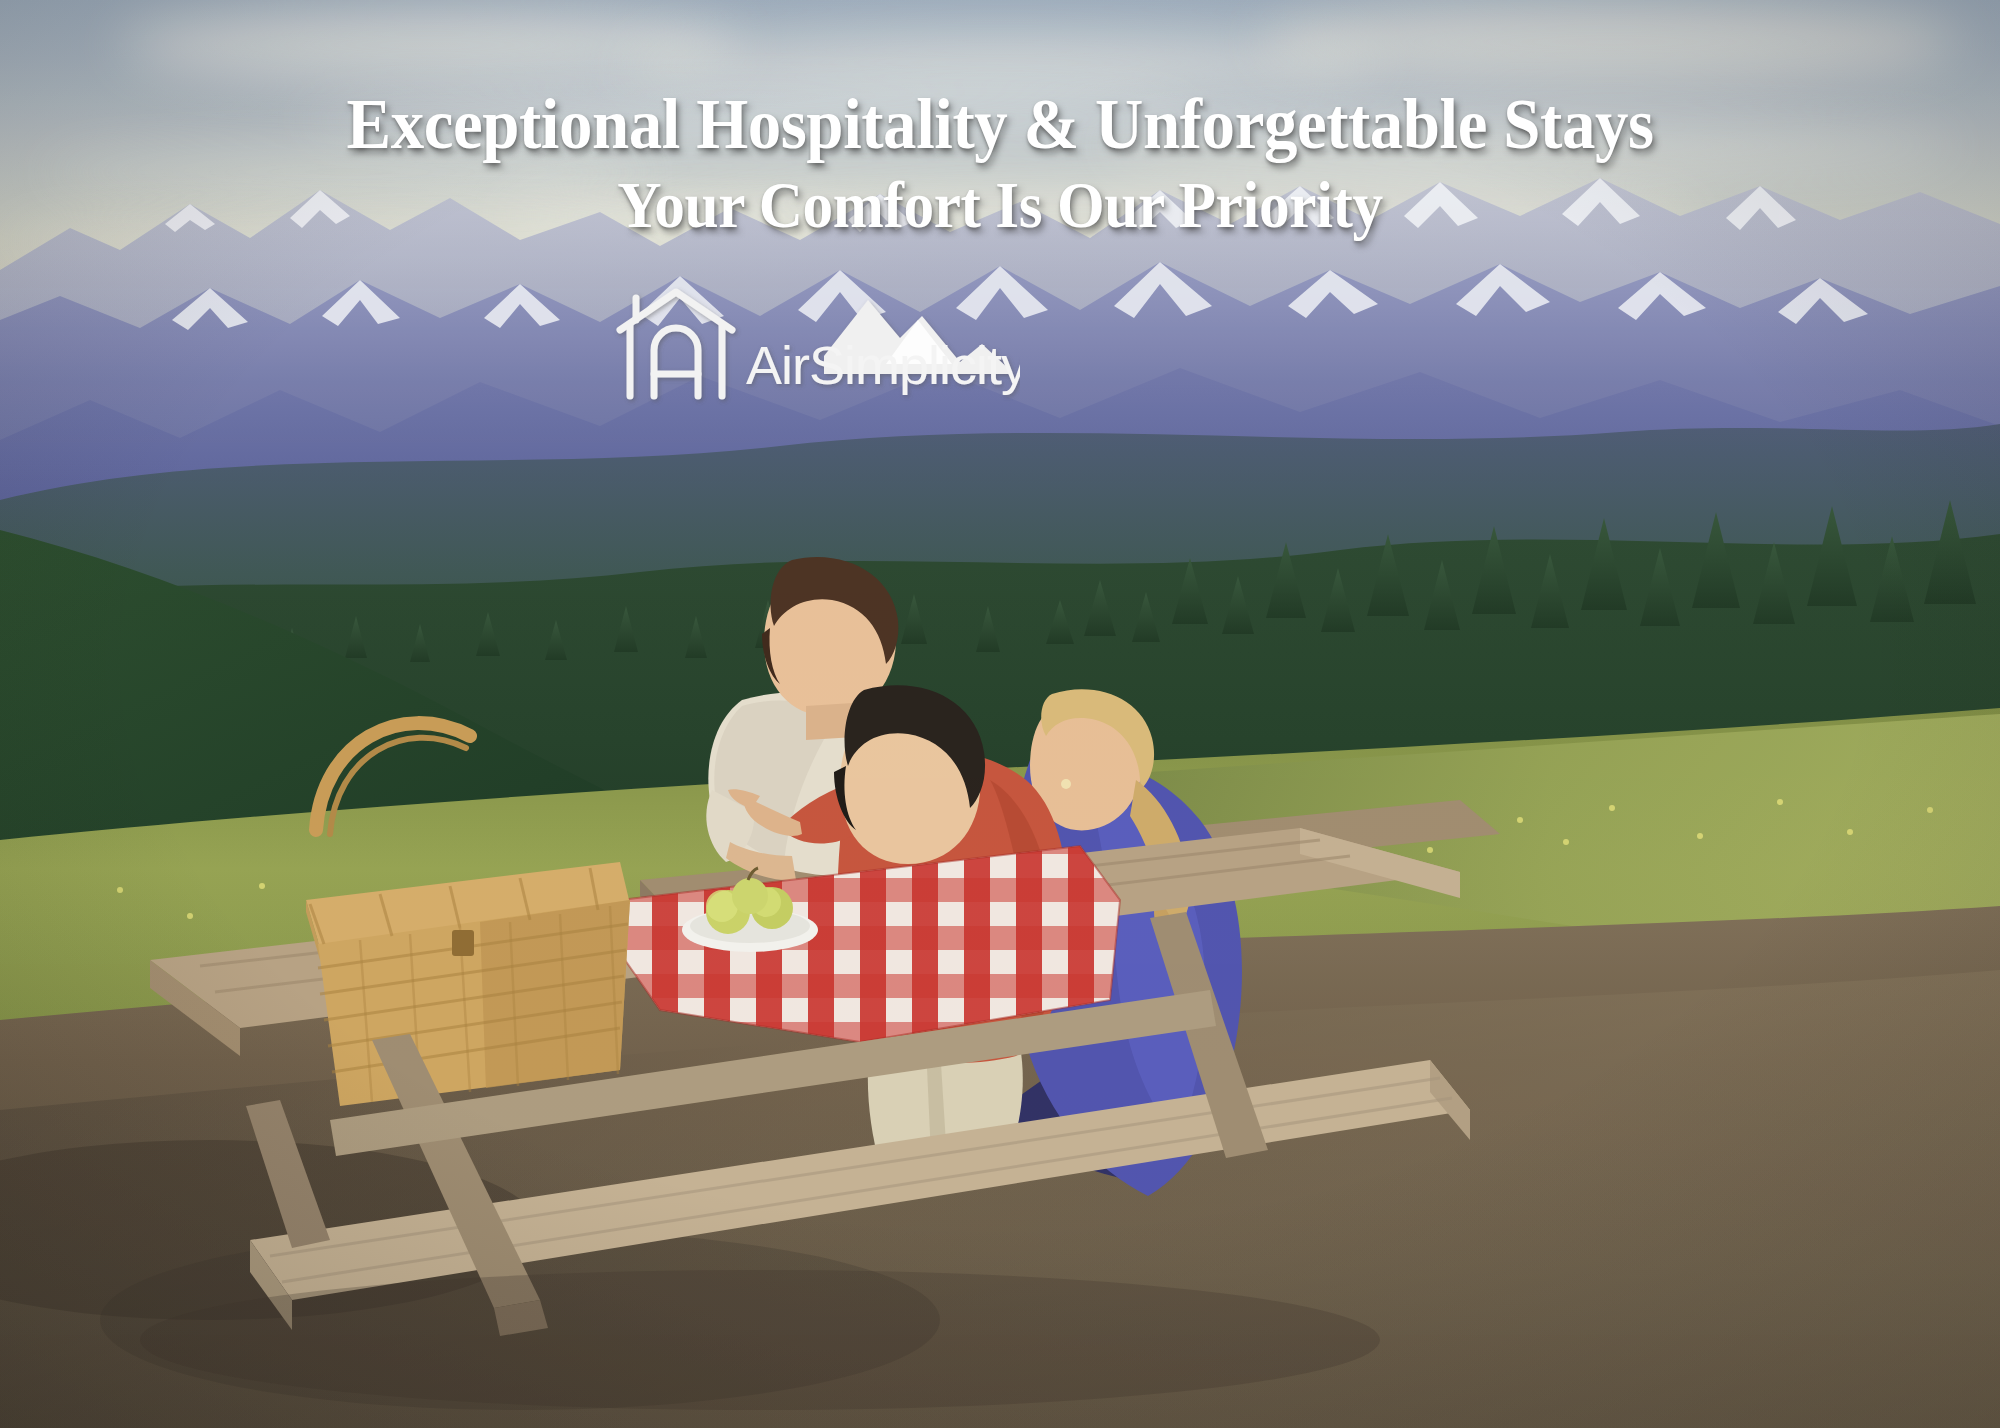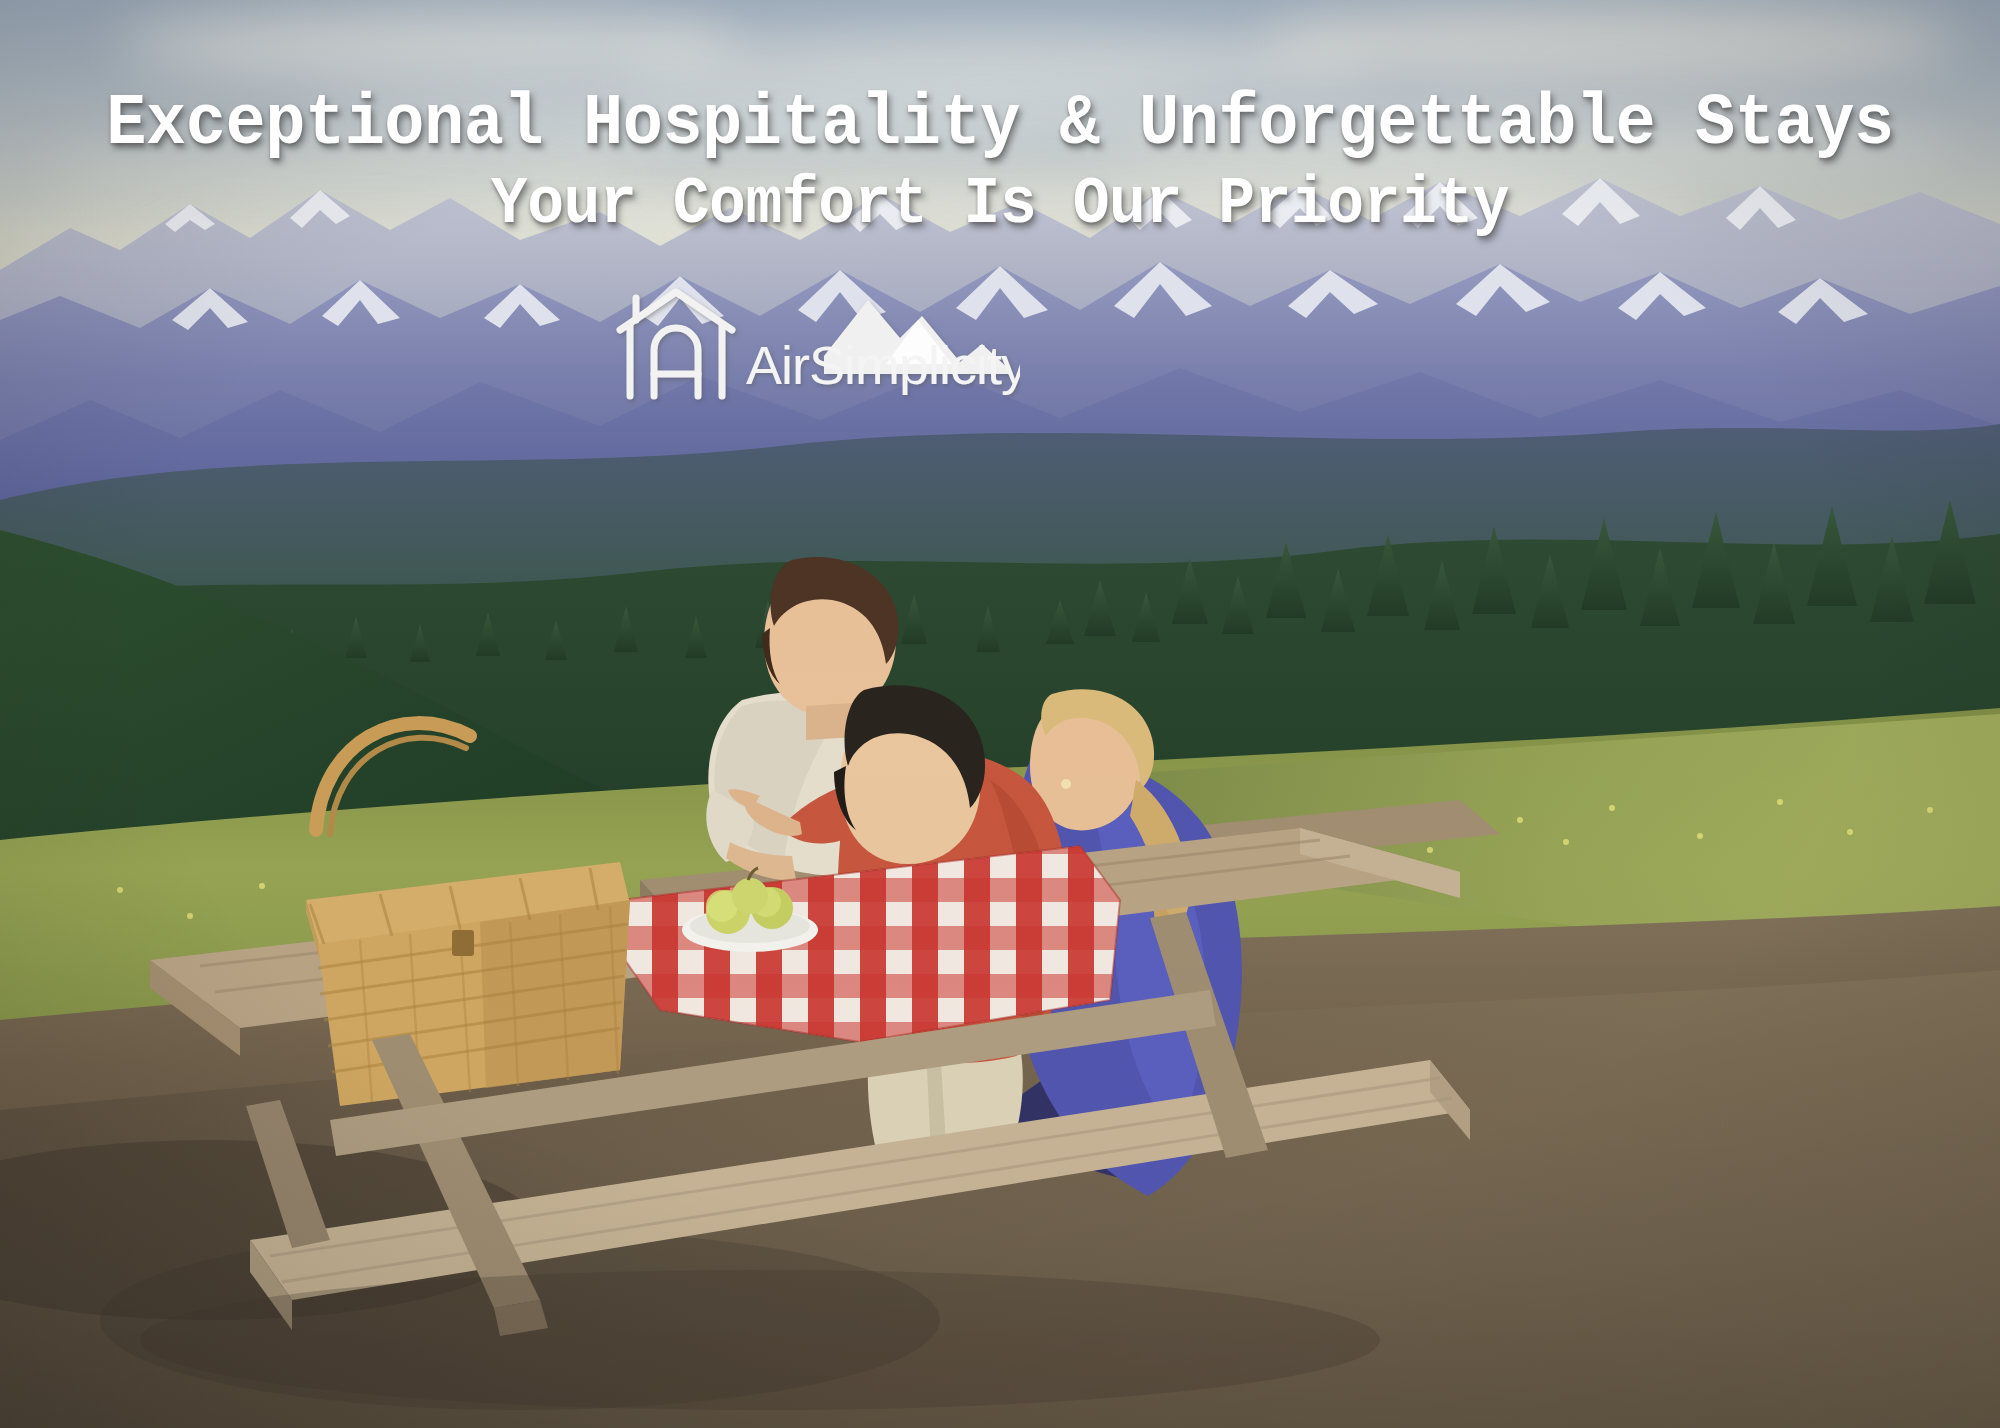--- a/index.html
+++ b/index.html
@@ -63,21 +63,21 @@
   
   .path { position: absolute; left: 0; top: 900px; width: 2000px; height: 528px; }
 
   
   .headline {
     position: absolute;
     left: 0; top: 86px;
     width: 2000px;
     text-align: center;
     color: #ffffff;
-    font-family: Liberation Mono, monospace;
+    font-family: Liberation Serif, serif;
     font-weight: bold;
     letter-spacing: -0.5px;
     text-shadow: 3px 5px 7px rgba(60,60,60,0.55), 0 2px 3px rgba(70,70,70,0.4);
     line-height: 1.06;
     pointer-events: none;
     user-select: none;
   }
   .headline .l1 {
     display: block;
     font-size: 72px;

